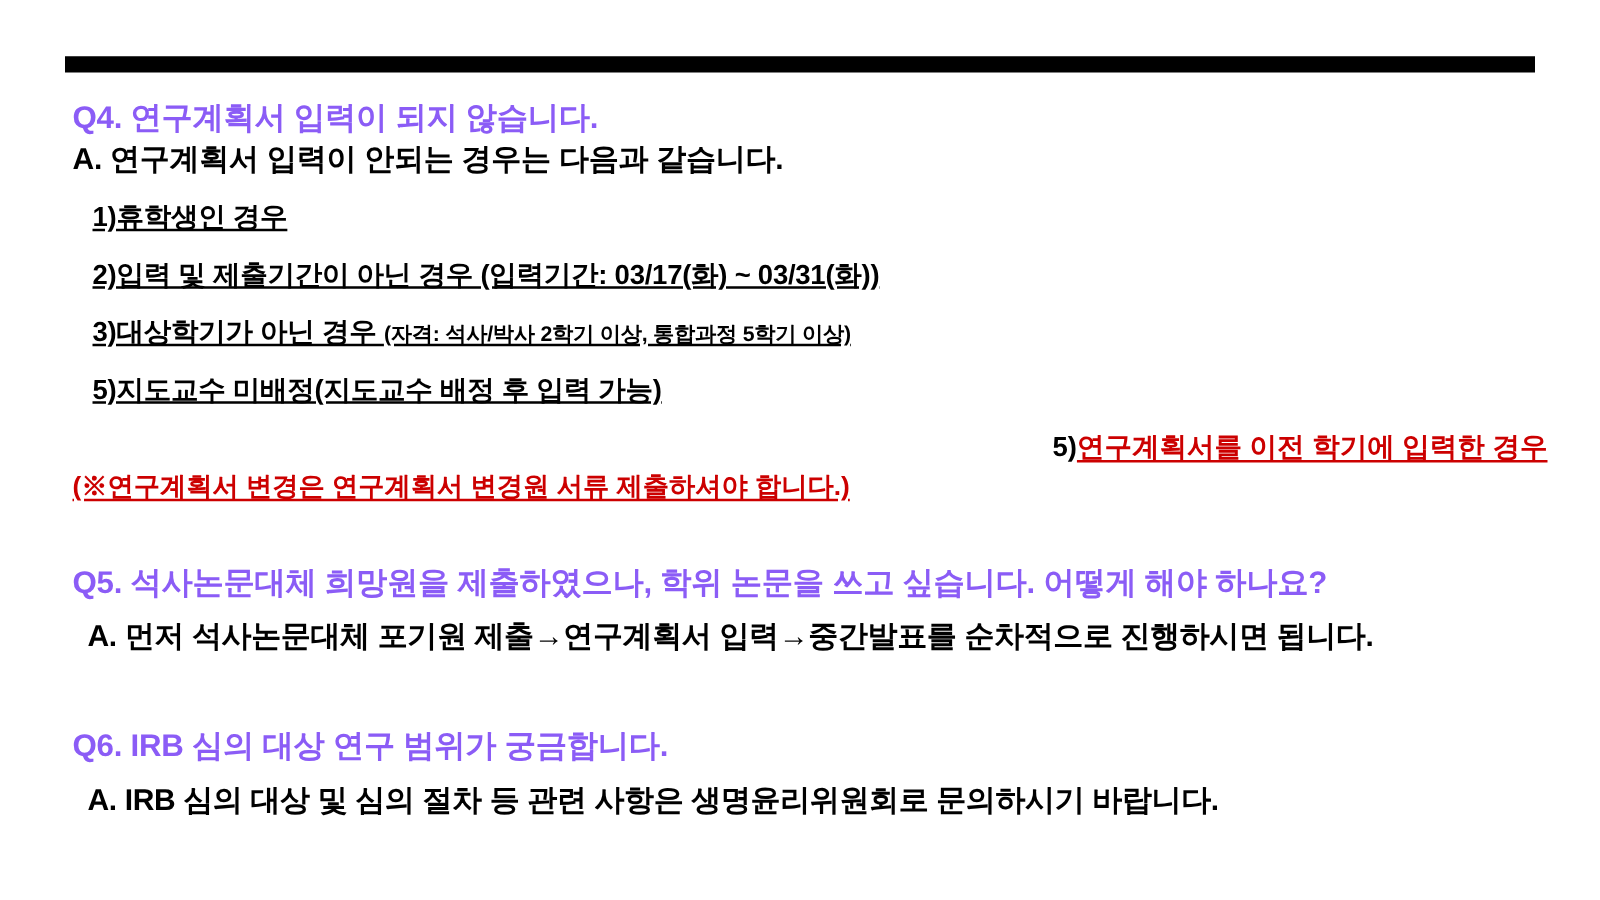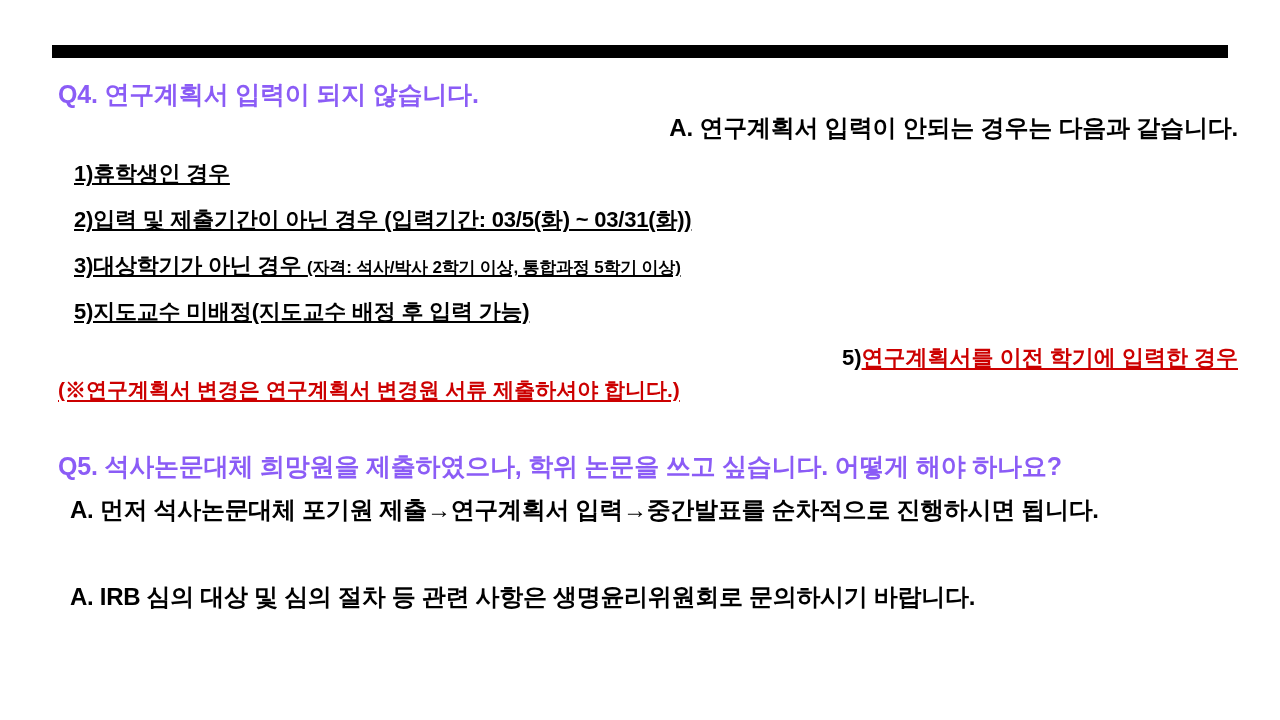--- a/index.html
+++ b/index.html
@@ -42,21 +42,20 @@
     margin: 0 0 2px 0;
     letter-spacing: -0.2px;
   }
   .a-line {
     color: #000000;
     font-weight: bold;
     font-size: 24px;
     line-height: 1.3;
     margin: 0 0 2px 0;
     letter-spacing: -0.2px;
-    text-align: right;
   }
   .item {
     color: #000000;
     font-weight: bold;
     font-size: 22px;
     line-height: 1.36;
     margin: 16px;
     letter-spacing: -0.2px;
     text-decoration: underline;
   }
@@ -115,30 +114,31 @@
 <div class="slide">
 
   <div class="top-rule"></div>
 
   <div class="content">
 
     <div>
       <p class="q-head">Q4. 연구계획서 입력이 되지 않습니다.</p>
       <p class="a-line">A. 연구계획서 입력이 안되는 경우는 다음과 같습니다.</p>
       <p class="item">1)휴학생인 경우</p>
-      <p class="item">2)입력 및 제출기간이 아닌 경우 (입력기간: 03/5(화) ~ 03/31(화))</p>
+      <p class="item">2)입력 및 제출기간이 아닌 경우 (입력기간: 03/17(화) ~ 03/31(화))</p>
       <p class="item"><span>3)대상학기가 아닌 경우 </span><span class="small">(자격: 석사/박사 2학기 이상, 통합과정 5학기 이상)</span></p>
       <p class="item">5)지도교수 미배정(지도교수 배정 후 입력 가능)</p>
       <p class="item-red"><span>5)</span><span class="red-underline">연구계획서를 이전 학기에 입력한 경우</span></p>
       <p class="note-red">(※연구계획서 변경은 연구계획서 변경원 서류 제출하셔야 합니다.)</p>
     </div>
 
     <div class="block-q5">
       <p class="q-head">Q5. 석사논문대체 희망원을 제출하였으나, 학위 논문을 쓰고 싶습니다. 어떻게 해야 하나요?</p>
       <p class="a-body">A. 먼저 석사논문대체 포기원 제출→연구계획서 입력→중간발표를 순차적으로 진행하시면 됩니다.</p>
     </div>
 
     <div class="block-q6">
+      <p class="q-head">Q6. IRB 심의 대상 연구 범위가 궁금합니다.</p>
       <p class="a-body">A. IRB 심의 대상 및 심의 절차 등 관련 사항은 생명윤리위원회로 문의하시기 바랍니다.</p>
     </div>
 
   </div>
 </div>
 
 </body></html>

